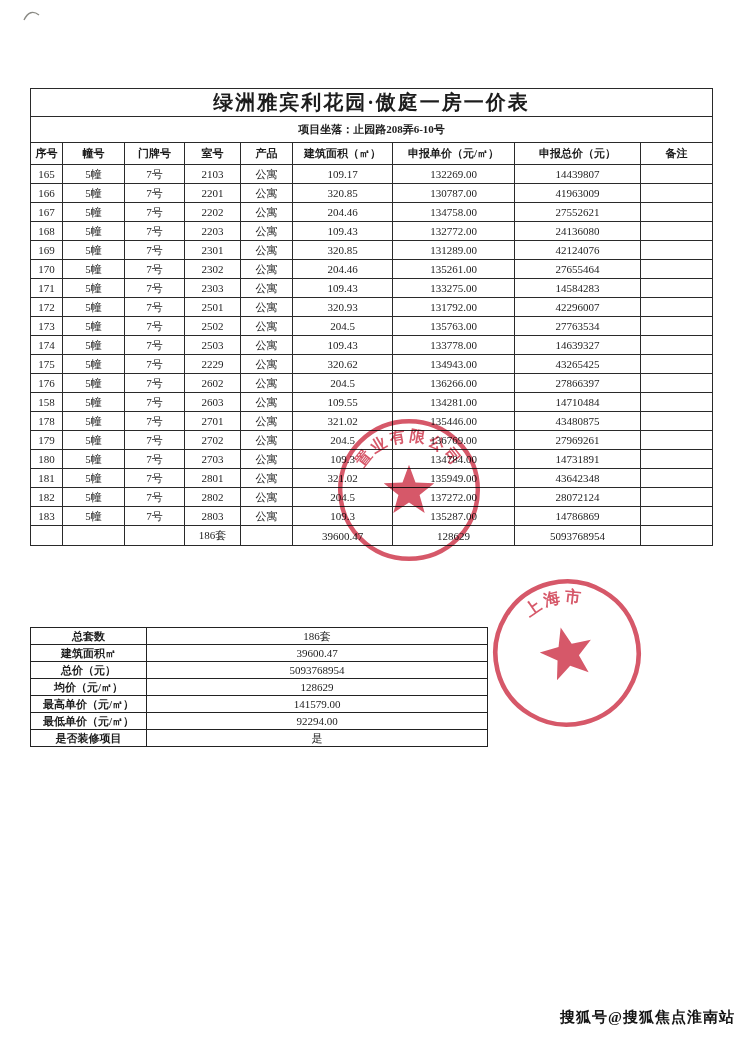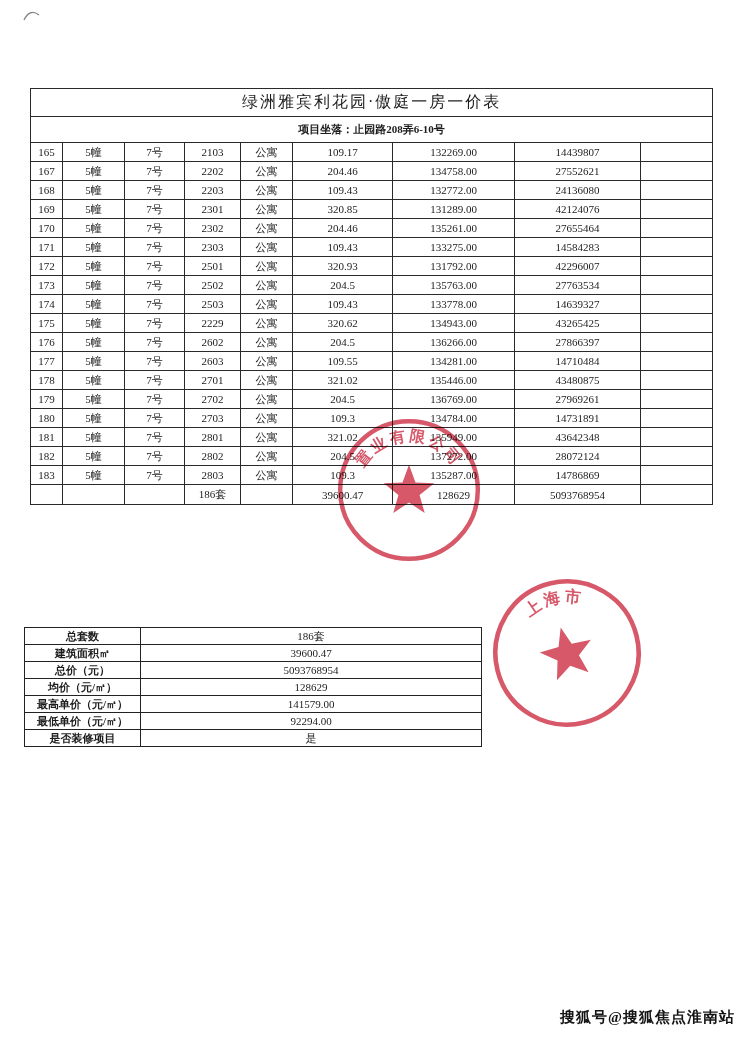--- a/index.html
+++ b/index.html
@@ -19,27 +19,27 @@
   .price-table td {
     border:1px solid #2a2a2a;
     font-size:11px;
     text-align:center;
     vertical-align:middle;
     padding:0 2px;
     height:19px;
     white-space:nowrap;
     overflow:hidden;
   }
-  .price-table .title-cell { font-size:16px; font-weight:normal; height:28px; letter-spacing:2px; }
+  .price-table .title-cell { font-size:20px; font-weight:bold; height:28px; letter-spacing:2px; }
   .price-table .subtitle-cell { font-size:11px; font-weight:bold; height:26px;margin-top:48px; }
   .price-table .header-row td { font-weight:bold; height:22px; font-size:11px; }
   .price-table .total-row td { height:20px; }
 
   
-  .summary-table { position:absolute; left:24px; top:627px; width:458px; }
+  .summary-table { position:absolute; left:30px; top:627px; width:458px; }
   .summary-table th, .summary-table td {
     border:1.5px solid #222;
     font-size:11px;
     height:17px;
     text-align:center;
     vertical-align:middle;
     white-space:nowrap;
   }
   .summary-table th { font-weight:bold; width:116px; }
 
@@ -89,34 +89,56 @@
     </colgroup>
     <tbody>
       <tr>
         <td class="title-cell" colspan="9">绿洲雅宾利花园·傲庭一房一价表</td>
       </tr>
       <tr>
         <td class="subtitle-cell" colspan="9">
           <span>项目坐落：</span><span>止园路208弄6-10号</span>
         </td>
       </tr>
+      <tr class="header-row">
+          <td>序号</td>
+          <td>幢号</td>
+          <td>门牌号</td>
+          <td>室号</td>
+          <td>产品</td>
+          <td>建筑面积（㎡）</td>
+          <td>申报单价（元/㎡）</td>
+          <td>申报总价（元）</td>
+          <td>备注</td>
+        </tr>
     </tbody>
     <tbody>
         <tr>
           <td>165</td>
           <td>5幢</td>
           <td>7号</td>
           <td>2103</td>
           <td>公寓</td>
           <td>109.17</td>
           <td>132269.00</td>
           <td>14439807</td>
           <td></td>
         </tr>
         <tr>
+          <td>166</td>
+          <td>5幢</td>
+          <td>7号</td>
+          <td>2201</td>
+          <td>公寓</td>
+          <td>320.85</td>
+          <td>130787.00</td>
+          <td>41963009</td>
+          <td></td>
+        </tr>
+        <tr>
           <td>167</td>
           <td>5幢</td>
           <td>7号</td>
           <td>2202</td>
           <td>公寓</td>
           <td>204.46</td>
           <td>134758.00</td>
           <td>27552621</td>
           <td></td>
         </tr>
@@ -213,21 +235,21 @@
           <td>5幢</td>
           <td>7号</td>
           <td>2602</td>
           <td>公寓</td>
           <td>204.5</td>
           <td>136266.00</td>
           <td>27866397</td>
           <td></td>
         </tr>
         <tr>
-          <td>177</td>
+          <td>158</td>
           <td>5幢</td>
           <td>7号</td>
           <td>2603</td>
           <td>公寓</td>
           <td>109.55</td>
           <td>134281.00</td>
           <td>14710484</td>
           <td></td>
         </tr>
         <tr>

